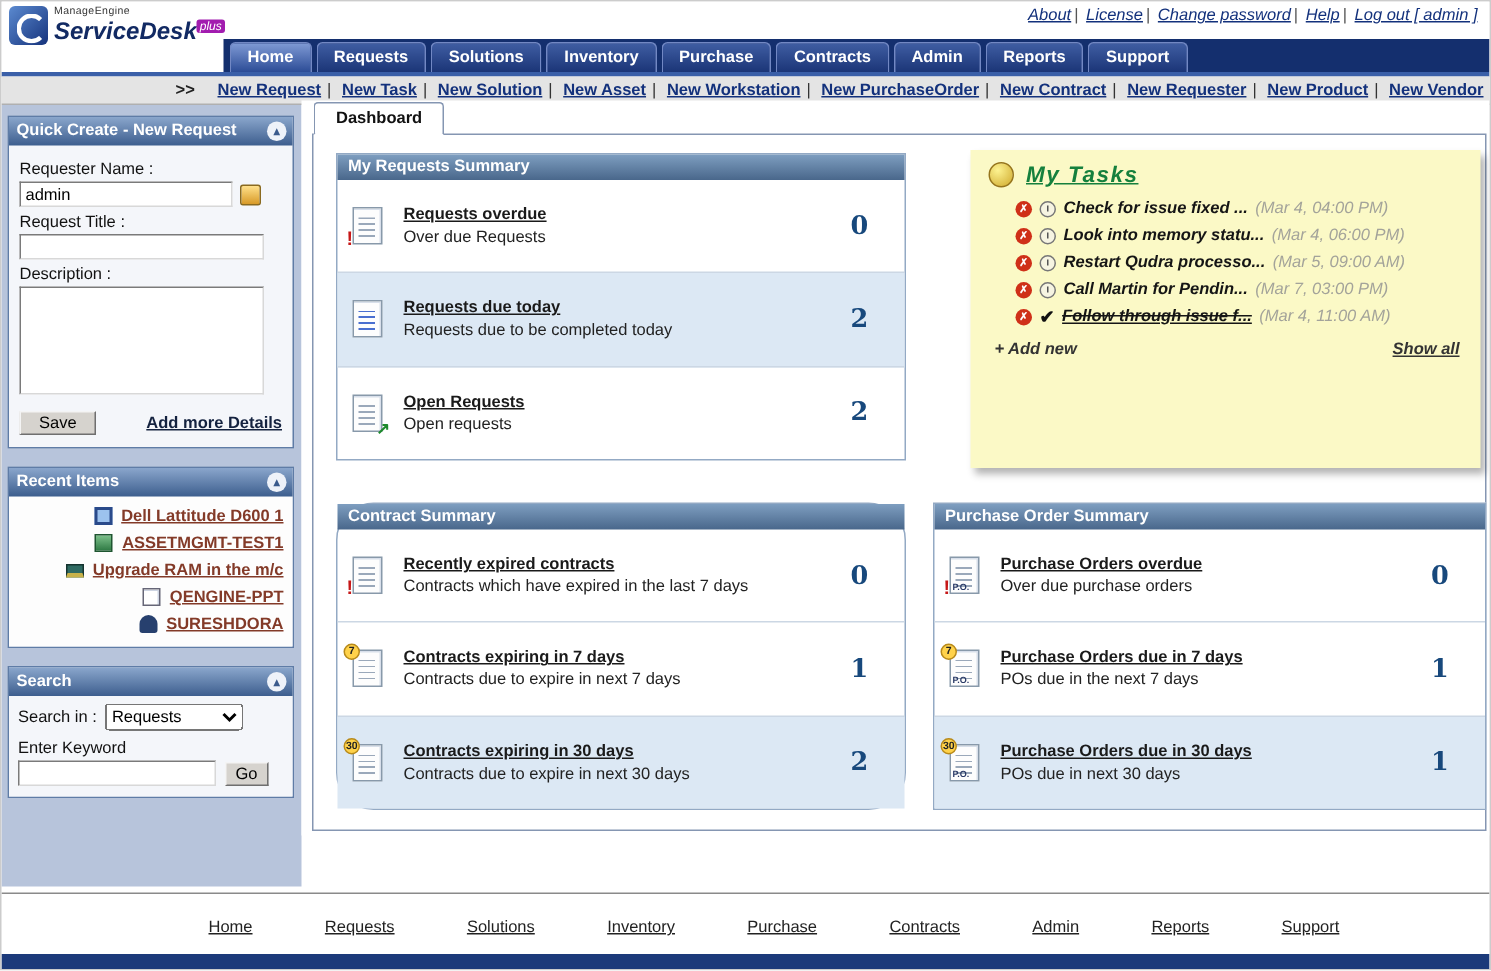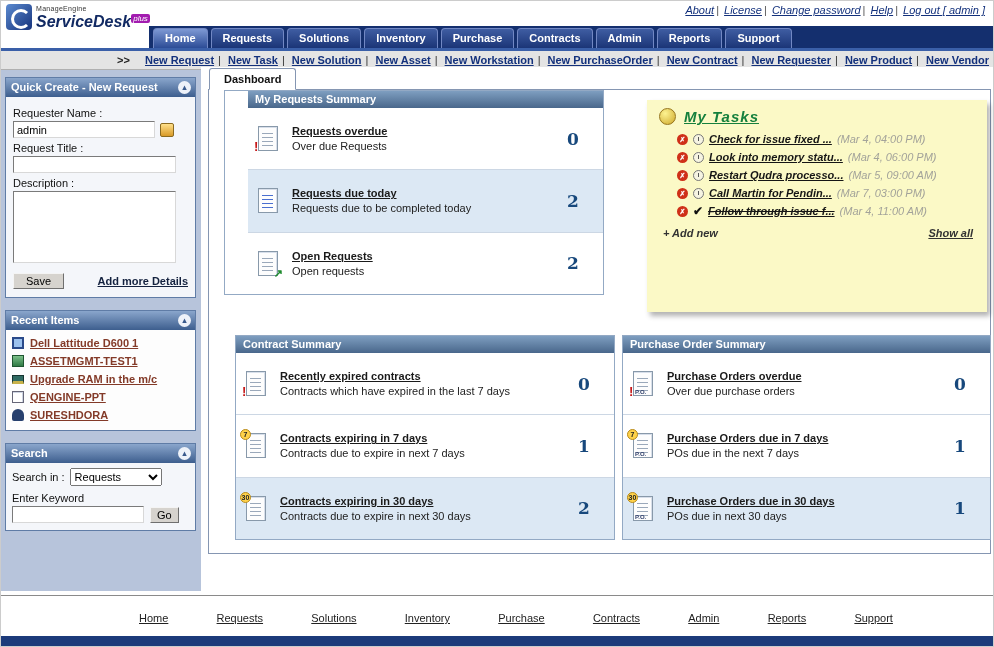--- a/index.html
+++ b/index.html
@@ -42,21 +42,21 @@
   .req-row { display:flex; align-items:center; gap:5px; }
   .req-input { width:142px; }
   .lookup-icon { width:14px; height:14px; background:linear-gradient(#ffe08a,#d89a28); border:1px solid #8a6a20; border-radius:2px; cursor:pointer; }
   .title-input { width:163px; }
   .desc-area { width:163px; height:72px; border:1px solid; border-color:#7a7a7a #d8d8d8 #d8d8d8 #7a7a7a; background:#fff; resize:none; font-family:"Liberation Sans",sans-serif; font-size:11px; }
   .qc-actions { display:flex; justify-content:space-between; align-items:center; margin-top:8px; }
   .btn { background:#d6d3ce; border:1px solid; border-color:#f4f4f4 #6f6f6f #6f6f6f #f4f4f4; font-size:11px; padding:1px 12px; cursor:pointer; font-family:"Liberation Sans",sans-serif; }
   .add-more { color:#14223f; font-weight:bold; text-decoration:underline; cursor:pointer; }
 
   .recent-list { padding:4px 4px 6px; background:#fdfdfd; }
-  .recent-item { display:flex; align-items:center; gap:6px; padding:3px 2px; }
+  .recent-item { display:flex; align-items:center; gap:6px; padding:3px 2px;justify-content:flex-end; }
   .recent-item a { color:#833a28; font-weight:bold; text-decoration:underline; cursor:pointer; }
   .ri { display:inline-block; width:12px; height:12px; flex:none; }
   .ri-monitor { background:#9cc2ee; border:2px solid #2a4a8a; }
   .ri-box { background:linear-gradient(#7cc08a,#2f7a44); border:1px solid #1e5530; }
   .ri-ram { height:9px; background:#2f6a62; border:1px solid #15332f; border-bottom:3px solid #c8b24a; }
   .ri-printer { background:#cfcfcf; border:1px solid #555; border-top:4px solid #888; }
   .ri-doc { background:#fff; border:1px solid #667; box-shadow:inset -4px 4px 0 -3px #cdd4e2; }
   .ri-person { border-radius:50% 50% 2px 2px; background:#27406e; }
 
   .search-body { padding:5px 6px 7px; background:#f4f6fa; }
@@ -66,22 +66,22 @@
   .kw-row { display:flex; align-items:flex-end; gap:6px; }
   .kw-input { width:132px; }
   .go-btn { padding:1px 6px; }
 
   
   .main { position:absolute; left:200px; top:66px; right:0; height:490px; background:#fff; }
   .dash-tab { display:inline-block; margin-left:8px; position:relative; top:1px; z-index:2; background:#fff; border:1px solid #8596b2; border-bottom:1px solid #fff; border-radius:3px 3px 0 0; font-weight:bold; padding:4px 14px 4px; cursor:pointer; }
   .main-box { position:absolute; top:22px; left:7px; right:2px; height:465px; border:1px solid #8596b2; background:#fff; }
 
   .panel { position:absolute; width:380px; height:205px; border:1px solid #93a9c4; background:#fff; }
-  .panel-requests { left:15px; top:0;padding-left:23px; }
-  .panel-contracts { left:26px; top:245px; }
+  .panel-requests { left:15px; top:12px; }
+  .panel-contracts { left:15px; top:245px;border-radius:25px; }
   .panel-po { left:413px; top:245px; width:369px; }
   .panel-head { height:17px; background:linear-gradient(#7e9ec0,#49678b); color:#fff; font-weight:bold; padding:2px 7px; }
   .panel-body { display:flex; flex-direction:column; height:calc(100% - 17px); }
   .panel-row { flex:1; display:flex; align-items:center; padding:6px 10px; border-bottom:1px solid #ccd7e4; }
   .panel-row:last-child { border-bottom:none; }
   .panel-row.tint { background:#dce8f4; }
   .row-icon { position:relative; width:20px; height:25px; background:#fdfdfd; border:1px solid #8899aa; margin-right:14px; flex:none; box-shadow:inset -6px 6px 0 -5px #d8dfea; }
   .row-icon .lines { position:absolute; left:3px; top:6px; width:11px; height:14px; background:repeating-linear-gradient(to bottom,#9aa8ba 0 1px,transparent 1px 4px); }
   .row-icon.blue .lines { background:repeating-linear-gradient(to bottom,#4a6fd0 0 1px,transparent 1px 4px); }
   .badge { position:absolute; font-weight:bold; }
@@ -97,21 +97,21 @@
   
   .note { position:absolute; left:438px; top:10px; width:340px; height:212px; background:#fbf9c6; box-shadow:3px 4px 5px rgba(0,0,0,.3); font-style:italic; padding:8px 10px 6px 12px; }
   .note-title-row { display:flex; align-items:center; gap:8px; margin-bottom:8px; }
   .smiley { width:17px; height:17px; border-radius:50%; background:radial-gradient(circle at 35% 30%,#fdf391,#cfa92c); border:1px solid #96751d; flex:none; }
   .note-title { font-size:15px; font-weight:bold; text-decoration:underline; color:#15803d; letter-spacing:1px; }
   .task { display:flex; align-items:center; gap:5px; margin:0 0 6px 18px; white-space:nowrap; }
   .task-x { width:11px; height:11px; border-radius:50%; background:#cf3018; color:#fff; font-size:7px; line-height:11px; text-align:center; font-weight:bold; font-style:normal; cursor:pointer; flex:none; }
   .task-clock { width:11px; height:11px; border-radius:50%; border:1px solid #777; background:#f6f4e2; position:relative; flex:none; }
   .task-clock::after { content:""; position:absolute; left:4px; top:2px; width:1px; height:4px; background:#555; }
   .task-check { font-style:normal; font-weight:bold; color:#111; font-size:12px; line-height:11px; flex:none; }
-  .task-link { color:#151515; font-weight:bold; text-decoration:underline; cursor:pointer; }
+  .task-link { color:#151515; font-weight:bold; cursor:pointer; }
   .task.done .task-link { text-decoration:underline line-through; }
   .task-time { color:#a3a39a; }
   .note-footer { display:flex; justify-content:space-between; margin-top:10px; padding:0 4px; }
   .note-footer a { color:#333; cursor:pointer; font-weight:bold; }
   .note-add { text-decoration:none; }
   .note-show { text-decoration:underline; }
 
   
   .footer-rule { position:absolute; left:0; right:0; bottom:50px; border-top:1px solid #8a8a8a; }
   .footer-links { position:absolute; left:0; right:0; bottom:22px; display:flex; justify-content:space-between; padding:0 100px 0 138px; }

